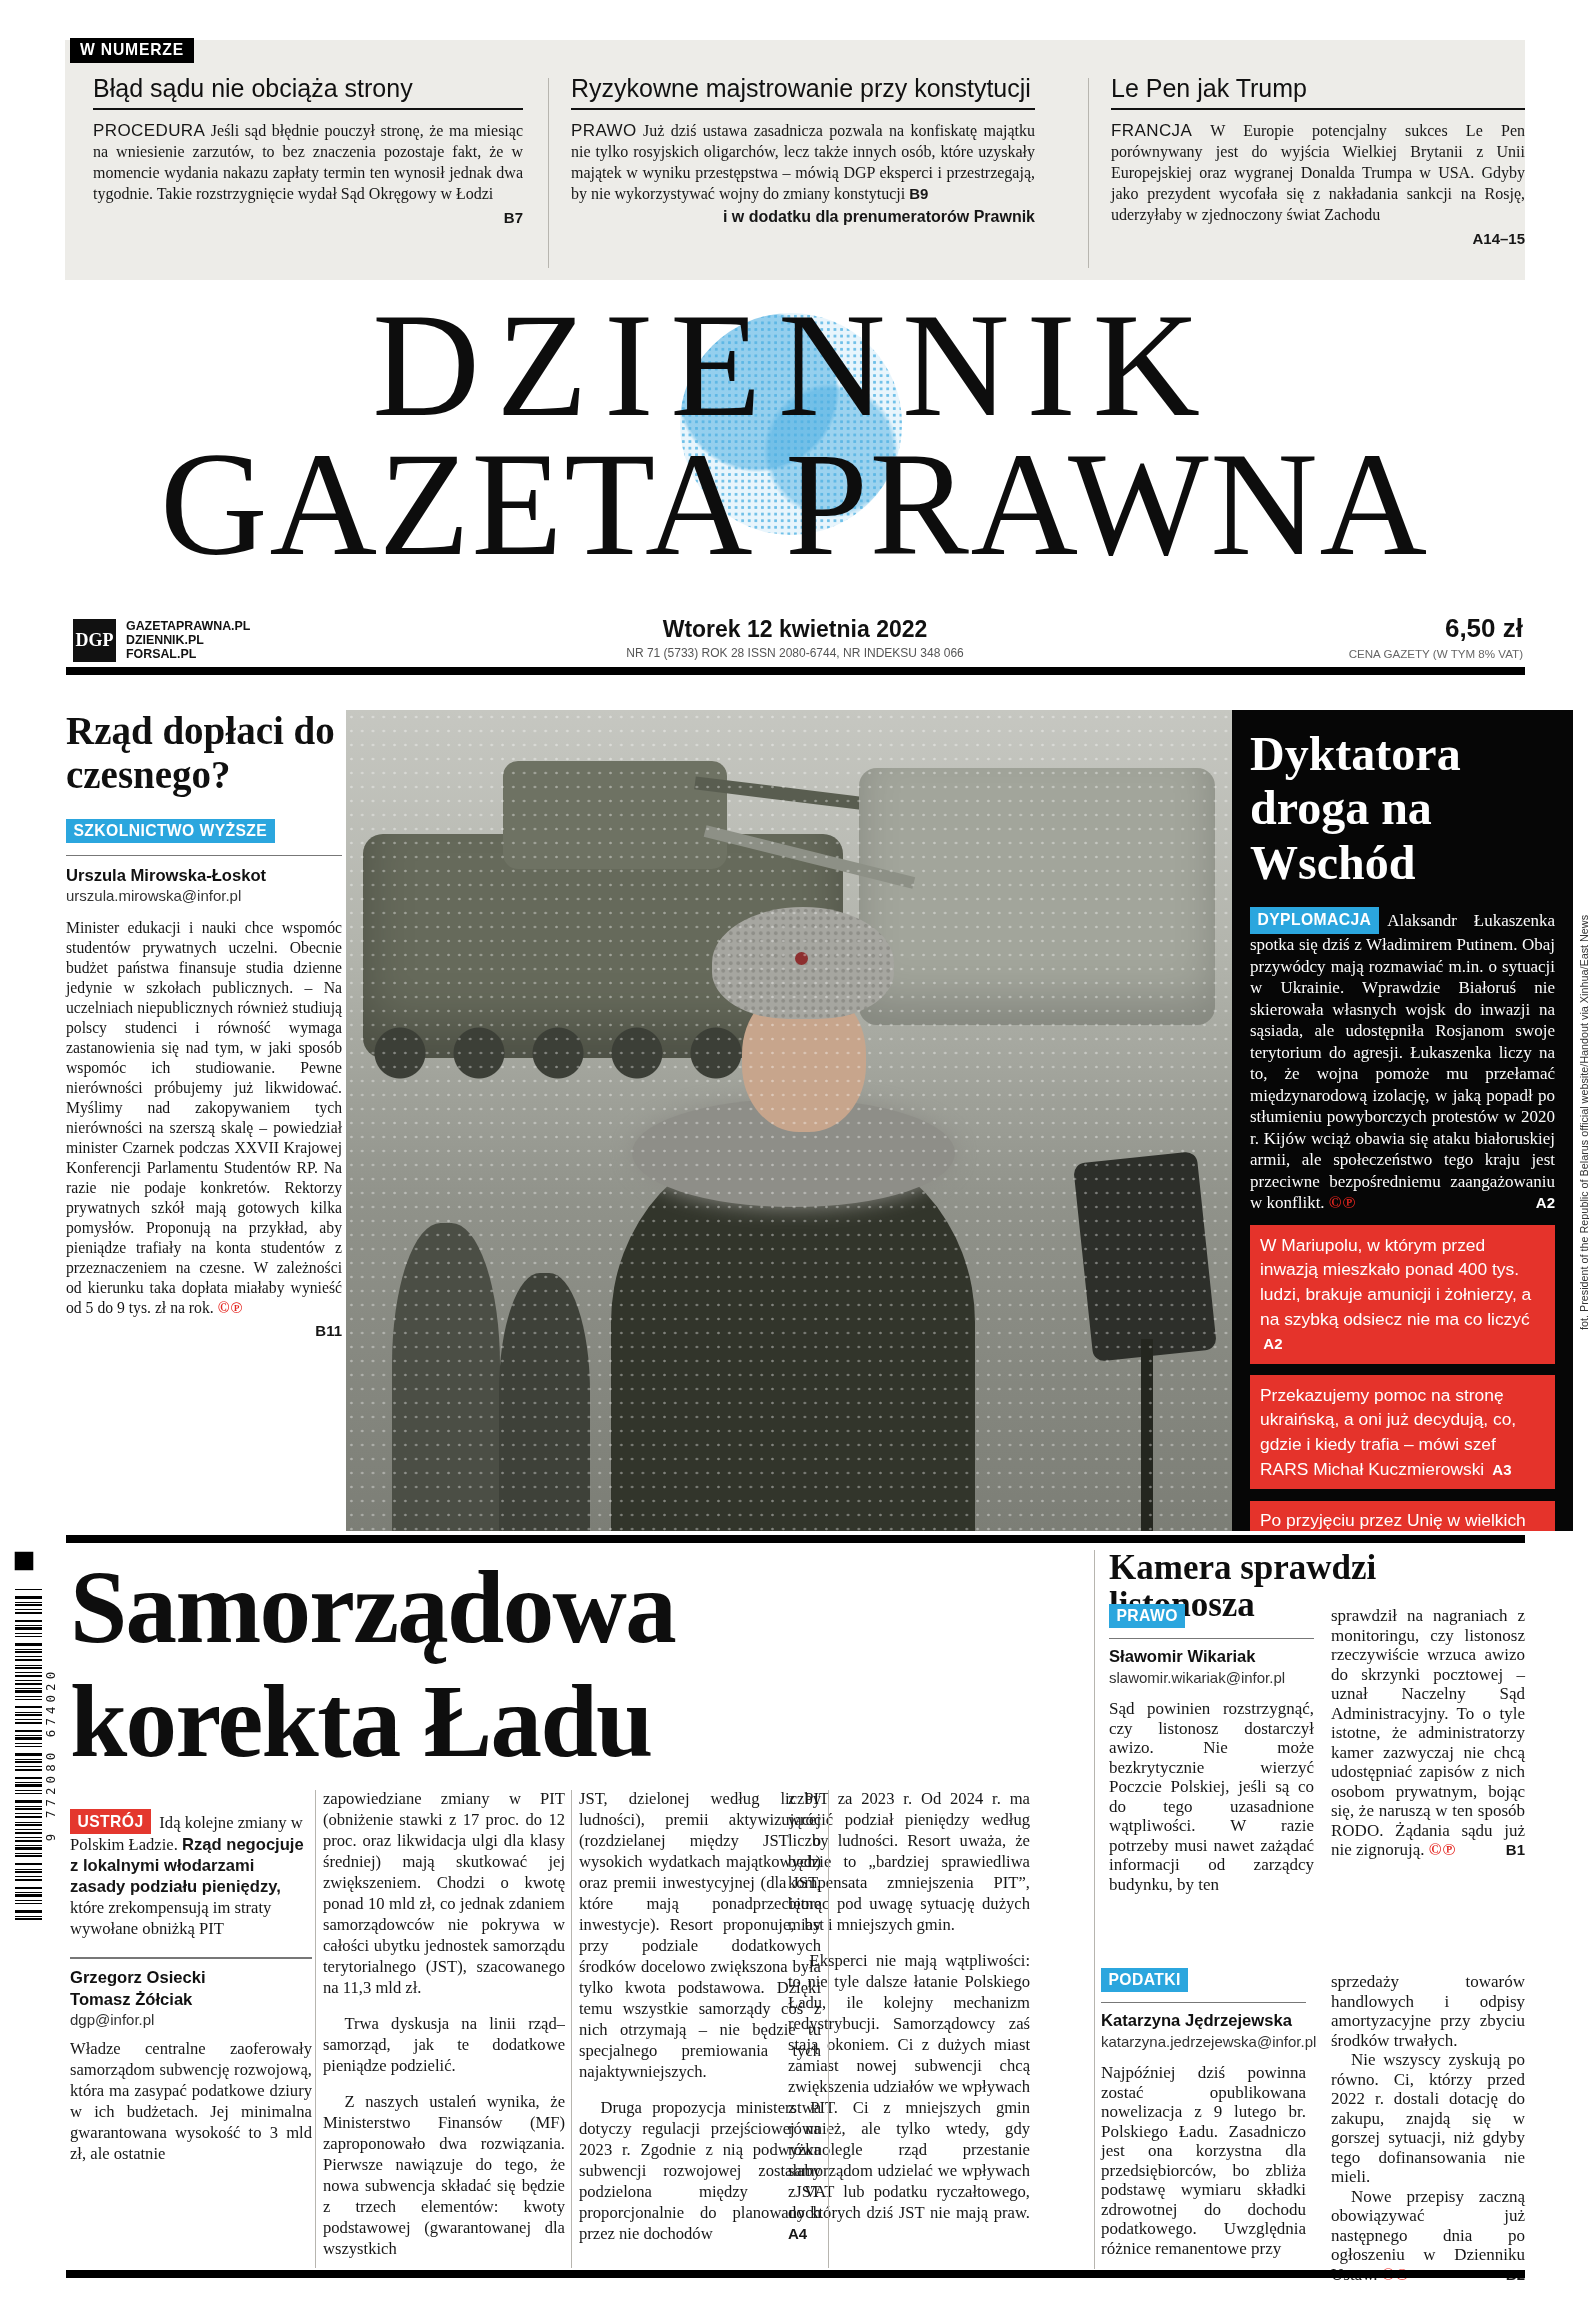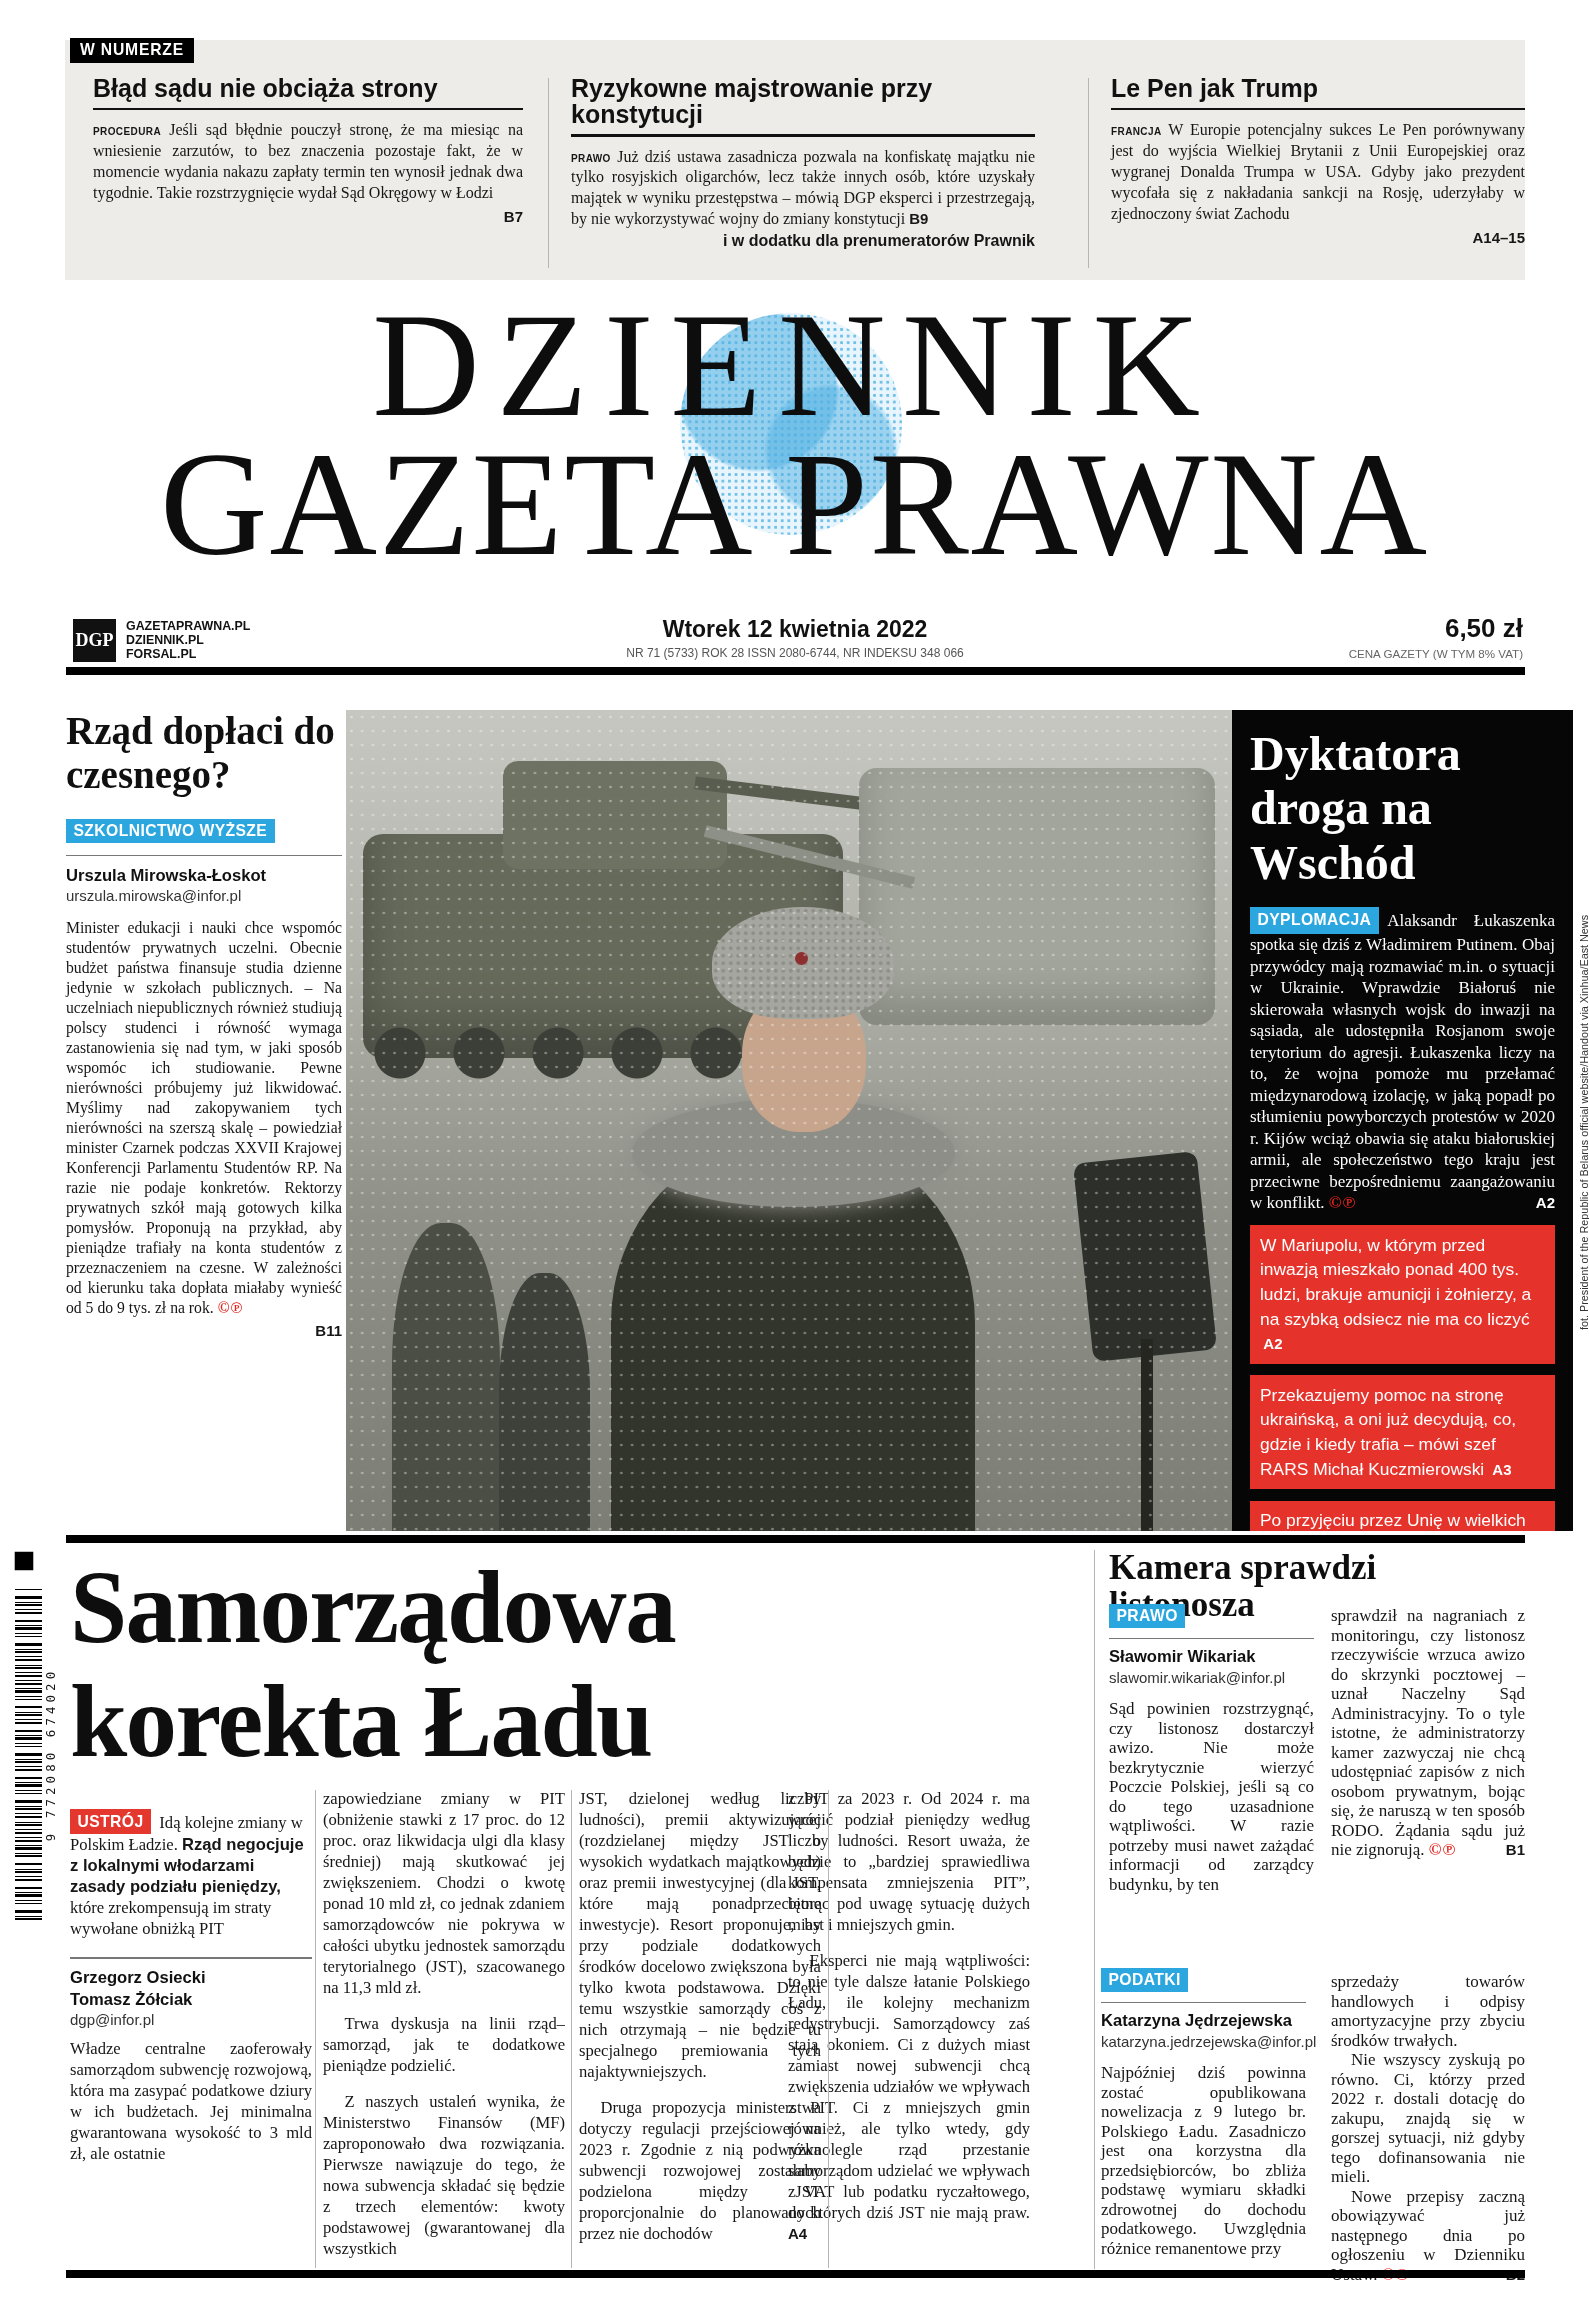--- a/index.html
+++ b/index.html
@@ -6,25 +6,25 @@
   html,body{margin:0;padding:0;background:#fff;}
   #page{position:relative;width:1589px;height:2307px;background:#fff;overflow:hidden;
         font-family:"Liberation Serif",serif;color:#161616;}
   .abs{position:absolute;}
   p{margin:0;text-align:justify;}
   
   .topstrip{left:65px;top:40px;width:1460px;height:240px;background:#edece8;}
   .wnum{left:70px;top:38px;background:#000;color:#fff;font-family:"Liberation Sans",sans-serif;
         font-weight:bold;font-size:15.7px;letter-spacing:0.8px;padding:3.3px 10px 4.1px;}
   .teaser{position:absolute;top:75px;width:430px;}
-  .teaser h3{margin:0 0 6.6px 0;font-family:"Liberation Sans",sans-serif;font-weight:bold;
+  .teaser h3{margin:0 0 6.6px 0;font-family:"Liberation Sans",sans-serif;font-weight:normal;
              font-size:25px;line-height:1.05;color:#111;}
   .teaser .hrule{height:2.5px;background:#111;margin:0 0 10px 0;}
   .teaser p{font-size:16px;line-height:1.3;}
-  .kick{font-family:"Liberation Sans",sans-serif;font-weight:bold;font-size:10px;letter-spacing:0.4px;}
+  .kick{font-family:"Liberation Sans",sans-serif;font-weight:normal;font-size:17px;letter-spacing:0.4px;}
   .pref{font-family:"Liberation Sans",sans-serif;font-weight:bold;font-size:15px;}
   .tref{display:block;text-align:right;margin-top:3.3px;}
   .textra{display:block;text-align:right;font-family:"Liberation Sans",sans-serif;font-weight:bold;
           font-size:16px;margin-top:1.7px;}
   .vsep{width:0.8px;background:#b7b5af;}
   
   .globe{left:680px;top:313px;width:222px;height:222px;border-radius:50%;
          background-color:#e8f5fc;
          background-image:radial-gradient(circle at 35% 35%, rgba(80,176,226,.55) 0 38%, transparent 40%),
                           radial-gradient(circle at 68% 62%, rgba(80,176,226,.5) 0 30%, transparent 33%),

